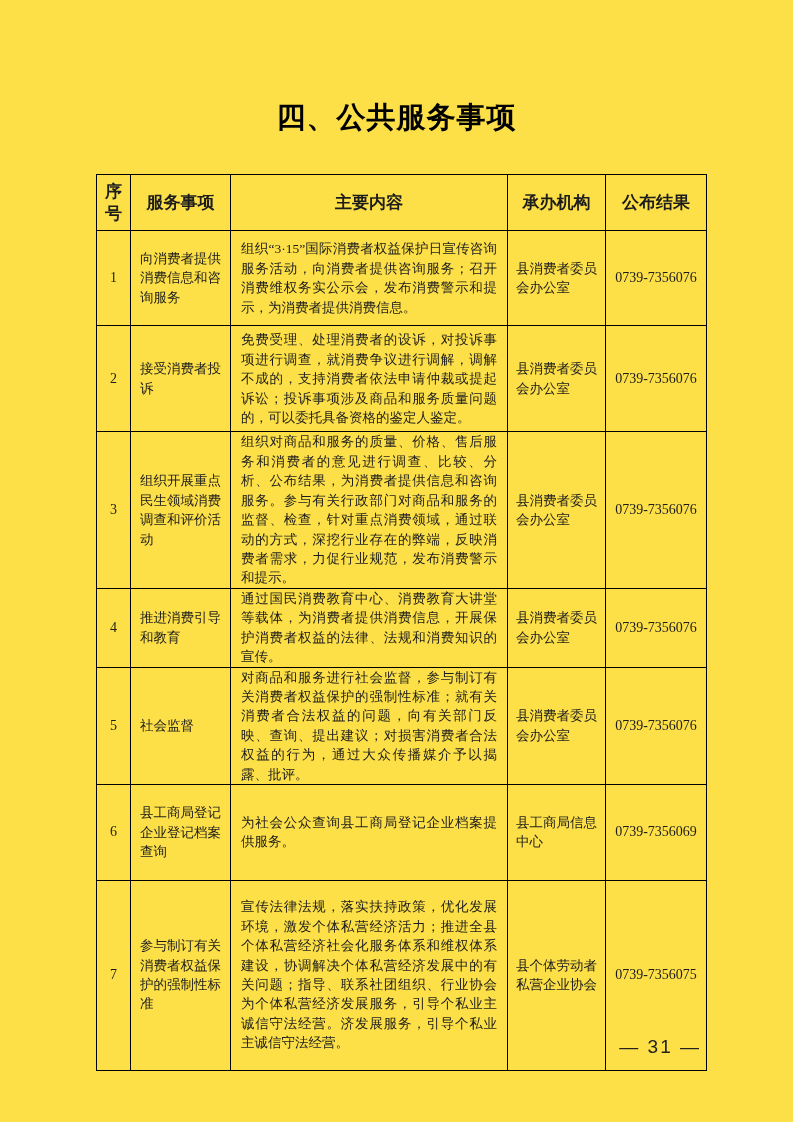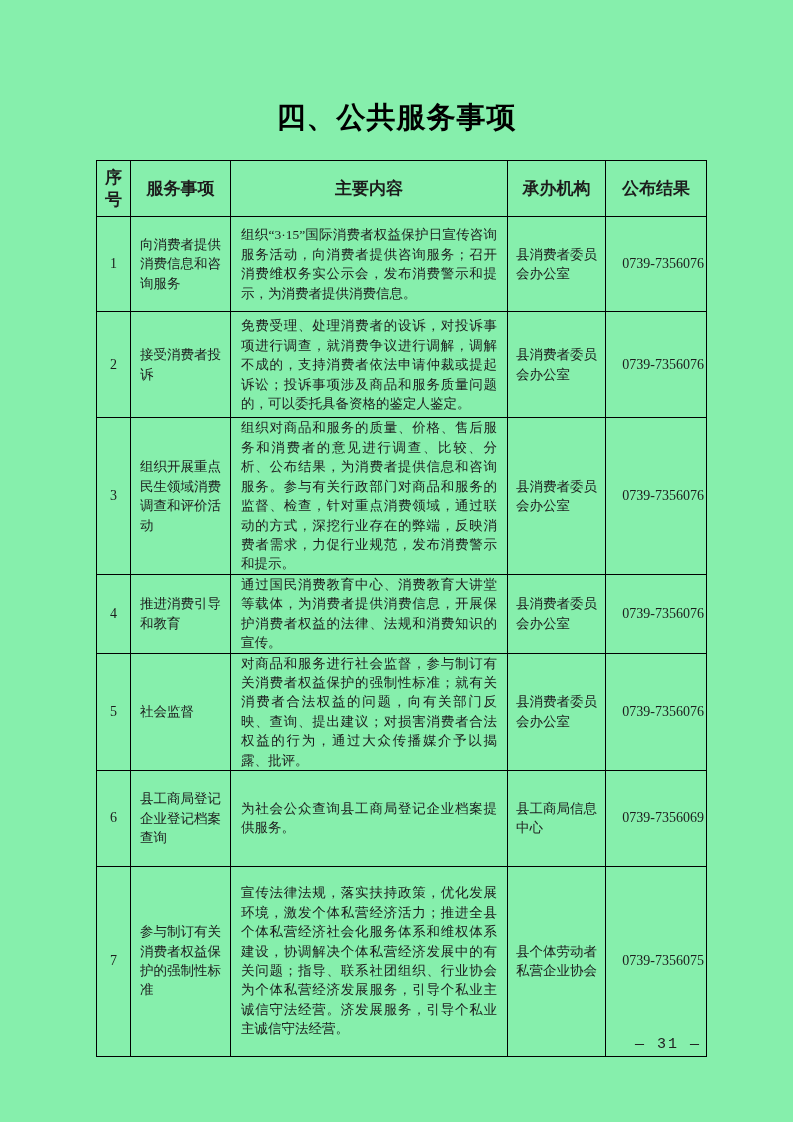--- a/index.html
+++ b/index.html
@@ -2,38 +2,38 @@
 <html><head>
 <meta charset="utf-8">
 <style>
   * { margin: 0; padding: 0; box-sizing: border-box; }
   html, body { background: #ffffff; }
   .page {
     position: relative;
     width: 793px;
     height: 1122px;
     margin: 0 auto;
-    background: #86efac;
+    background: #fde047;
     color: #1a1a1a;
     font-family: "Liberation Serif", "DejaVu Serif", serif;
     overflow: hidden;
   }
   .title {
     padding-top: 98px;
     text-align: center;
     font-family: "Liberation Sans", "DejaVu Sans", sans-serif;
     font-weight: bold;
     font-size: 29px;
     letter-spacing: 1px;
     color: #000000;
   }
   table.service-table {
     position: absolute;
     left: 96px;
-    top: 160px;
+    top: 174px;
     width: 610px;
     border-collapse: collapse;
     table-layout: fixed;
   }
   table.service-table th,
   table.service-table td {
     border: 1px solid #000000;
     vertical-align: middle;
     color: #1c1c1c;
   }
@@ -70,40 +70,40 @@
     text-align: justify;
     text-align-last: left;
     padding: 0 10px;
   }
   td.cell-agency {
     text-align: justify;
     text-align-last: left;
     padding: 19px 8px;
   }
   td.cell-phone {
-    text-align: right;
+    text-align: center;
     font-size: 14px;
     padding: 4px 2px;
     white-space: nowrap;
   }
   tr.r1 td { height: 90px; }
   tr.r2 td { height: 106px; }
   tr.r3 td { height: 135px; }
   tr.r4 td { height: 70px; }
   tr.r5 td { height: 105px; }
   tr.r6 td { height: 70px; }
   tr.r7 td { height: 190px; }
   .footer-pageno {
     position: absolute;
     right: 92px;
     top: 1036px;
-    font-size: 15px;
+    font-size: 19px;
     color: #222222;
     letter-spacing: 2px;
-    font-family: Liberation Mono, monospace;
+    font-family: Liberation Sans, sans-serif;
   }
 </style>
 </head>
 <body>
 
 <div class="page">
 
   <h1 class="title">四、公共服务事项</h1>
 
   <table class="service-table">

